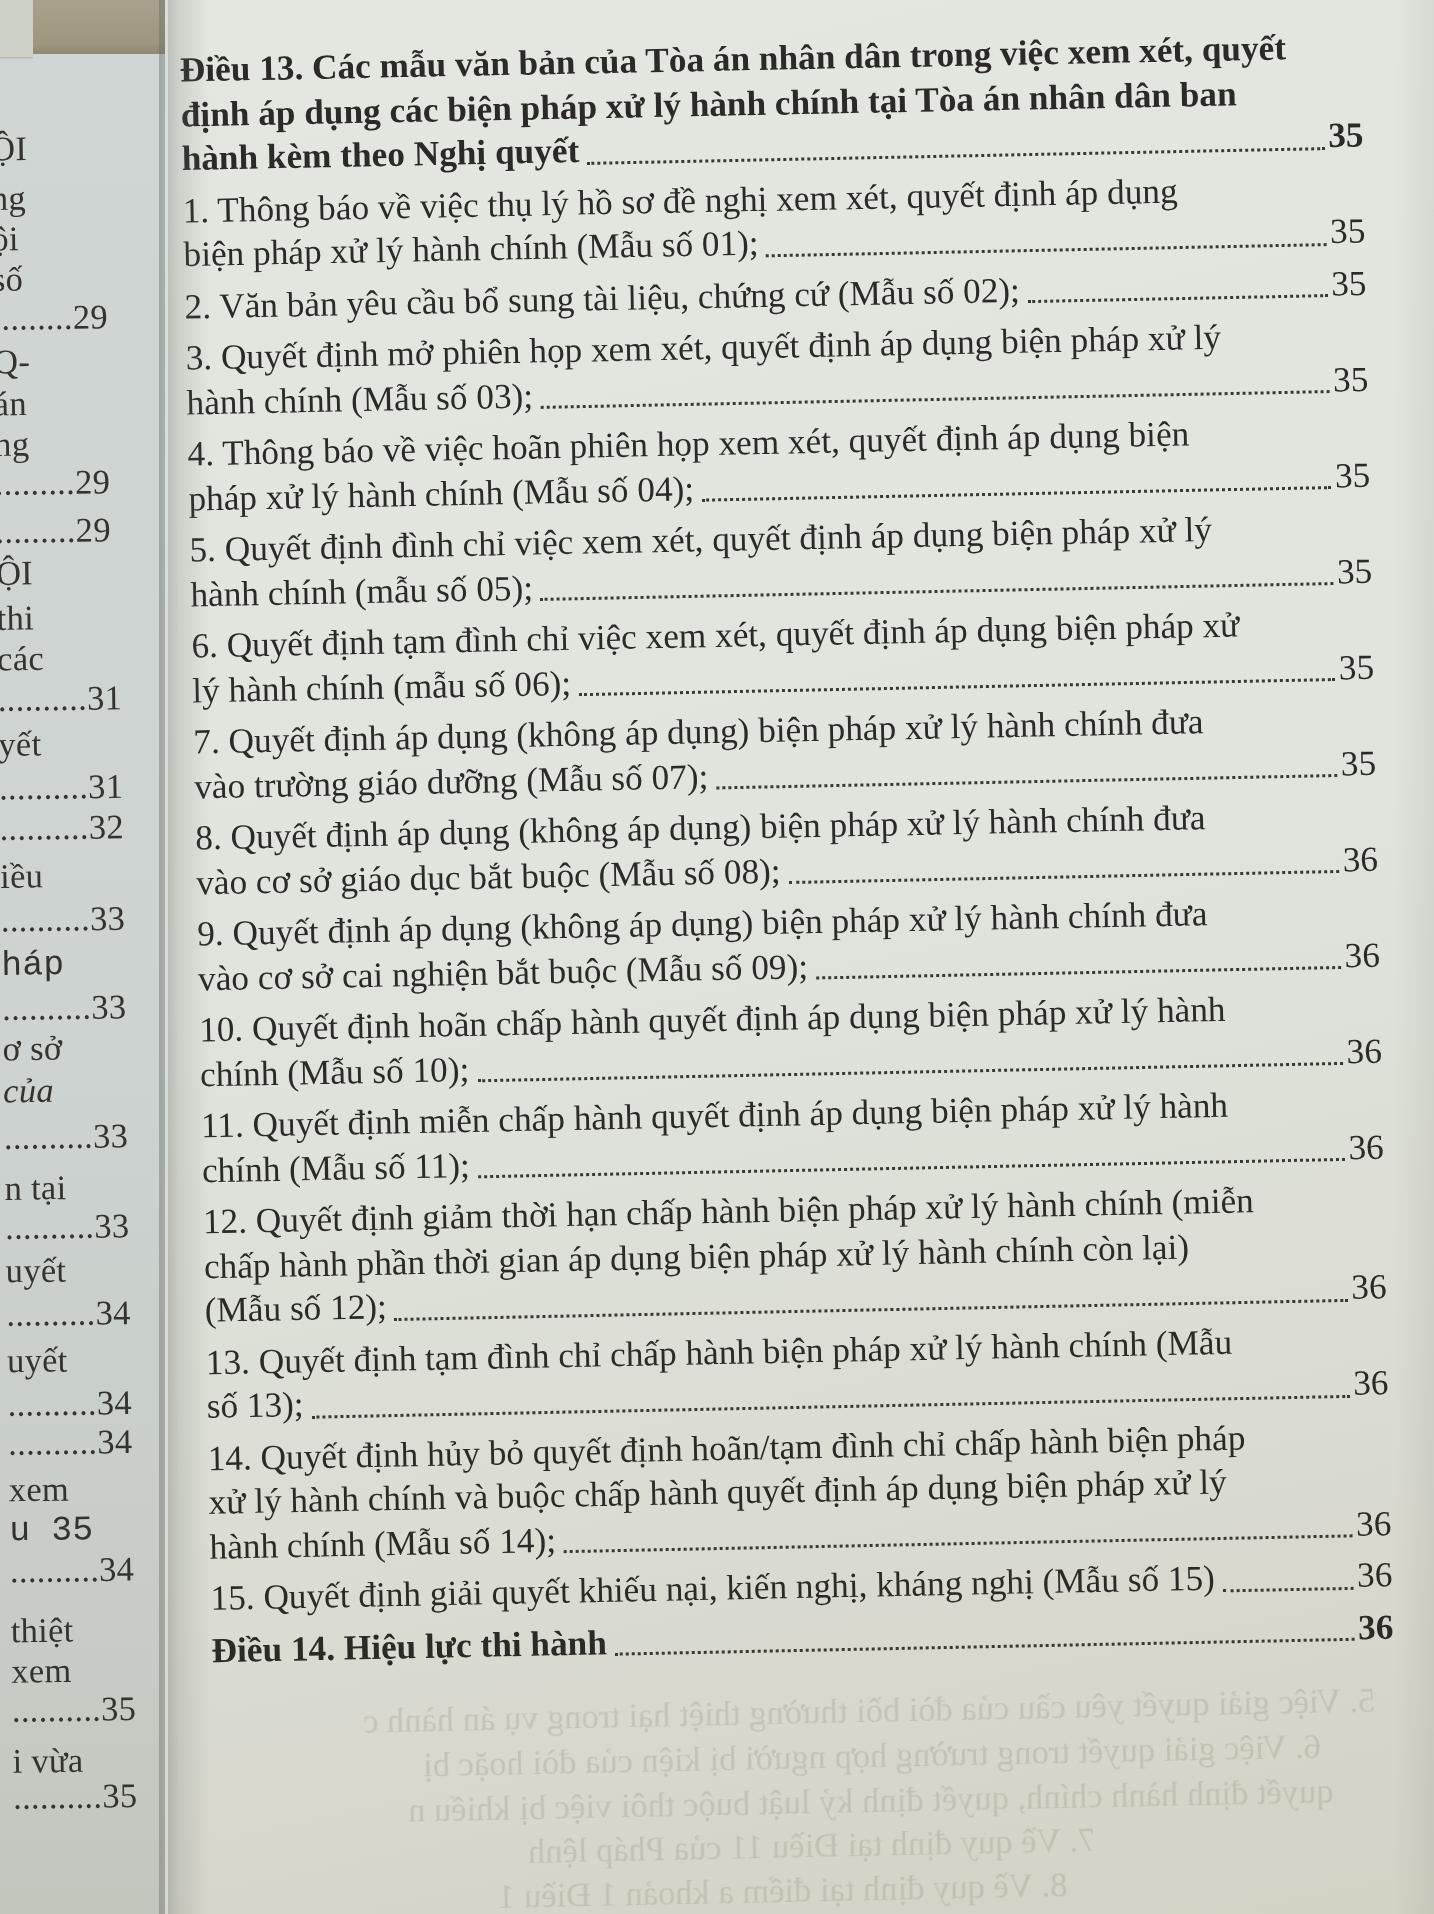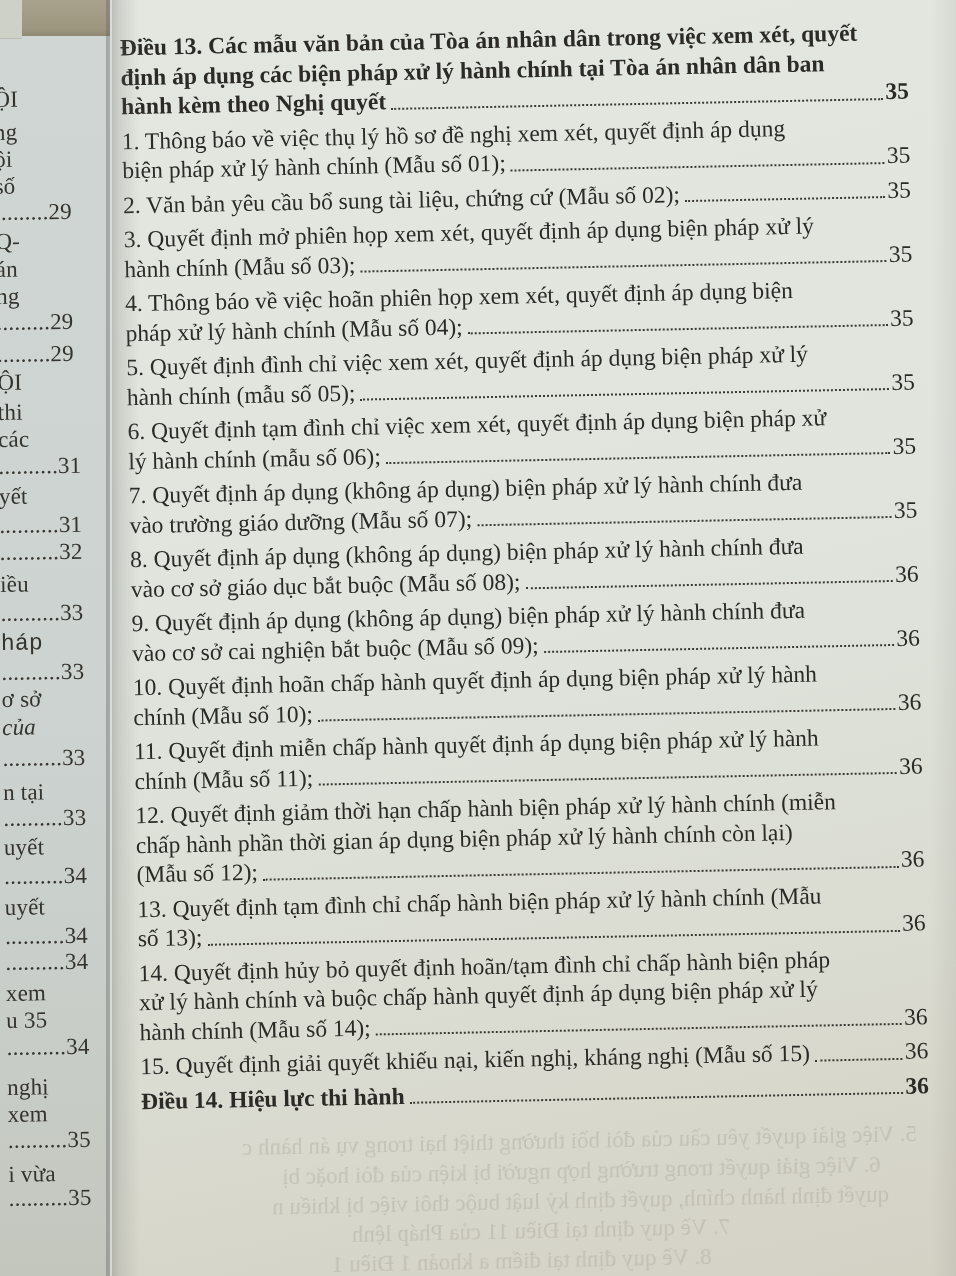--- a/index.html
+++ b/index.html
@@ -108,23 +108,23 @@
         <div class="frag" style="top: 714px; font-style: italic;">của</div>
         <div class="frag" style="top: 745px;">..........33</div>
         <div class="frag" style="top: 779px;">n tại</div>
         <div class="frag" style="top: 805px;">..........33</div>
         <div class="frag" style="top: 834px;">uyết</div>
         <div class="frag" style="top: 863px;">..........34</div>
         <div class="frag" style="top: 894px;">uyết</div>
         <div class="frag" style="top: 923px;">..........34</div>
         <div class="frag" style="top: 949px;">..........34</div>
         <div class="frag" style="top: 980px;">xem</div>
-        <div class="frag" style="top: 1007px;">u 35</div>
+        <div class="frag" style="top: 1007px; font-family: Liberation Mono, monospace;">u 35</div>
         <div class="frag" style="top: 1034px;">..........34</div>
-        <div class="frag" style="top: 1074px;">nghị</div>
+        <div class="frag" style="top: 1074px;">thiệt</div>
         <div class="frag" style="top: 1101px;">xem</div>
         <div class="frag" style="top: 1127px;">..........35</div>
         <div class="frag" style="top: 1161px;">i vừa</div>
         <div class="frag" style="top: 1185px;">..........35</div>
       </div>
   </div>
 
   <div class="page-edge"></div>
   <div class="desk-corner"></div>
 

